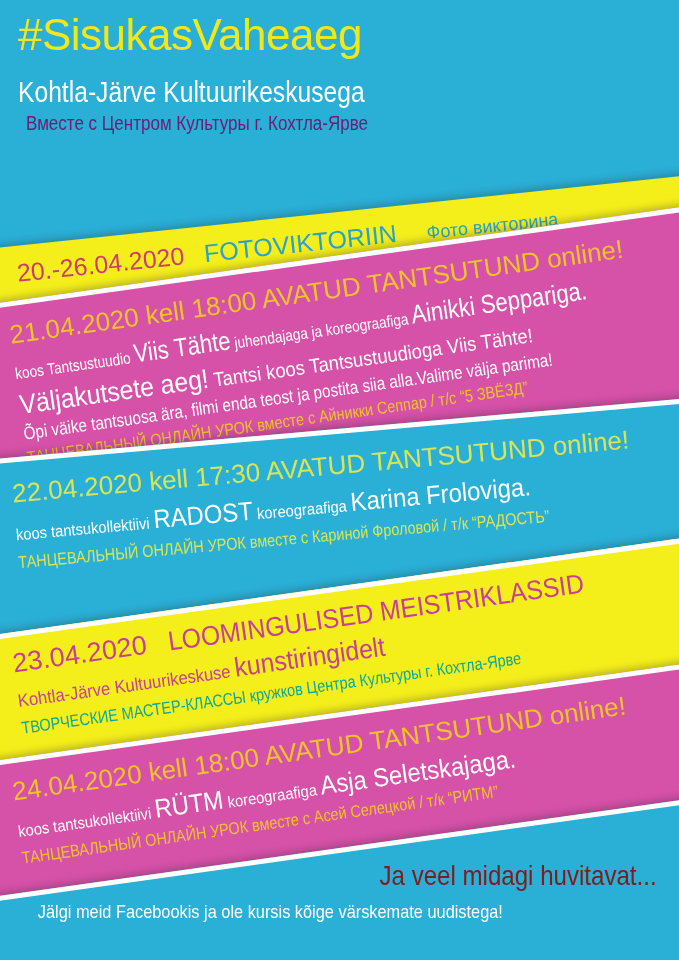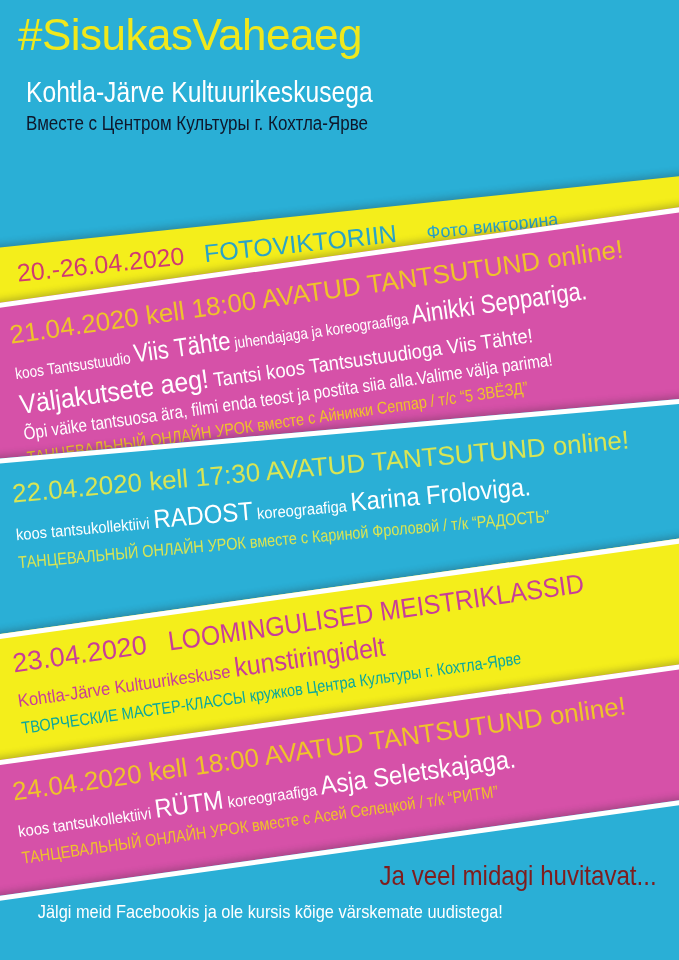--- a/index.html
+++ b/index.html
@@ -7,22 +7,22 @@
   .page{
     position:relative; width:679px; height:960px; overflow:hidden;
     background:#2AAFD6;
     font-family:"Liberation Sans", sans-serif;
     padding-left:16px;
     -webkit-font-smoothing:antialiased;
   }
   
   .hdr{position:absolute; left:18px; top:10px; z-index:10;}
   .tag{font-size:44px; line-height:1.12; color:#F0E81C; letter-spacing:-0.5px;}
-  .sub1{margin-top:17px; margin-left:8px; font-size:29px; color:#FFFFFF;}
-  .sub2{margin-top:3px;  margin-left:8px; font-size:20px; color:#0f172a;}
+  .sub1{margin-top:17px; font-size:29px; color:#FFFFFF;}
+  .sub2{margin-top:3px;  margin-left:8px; font-size:20px; color:#701a75;}
   
   .band{
     position:absolute; left:-60px; width:800px;
     transform-origin:50% 50%;
     box-shadow:0 -3px 7px rgba(40,40,40,.28);
     white-space:nowrap;
   }
   .sep{border-top:5px solid #FFFFFF;}
   .band .ln{display:block; padding-left:76px;}
   .sq{display:inline-block; transform:scaleX(.85); transform-origin:0 50%;}

